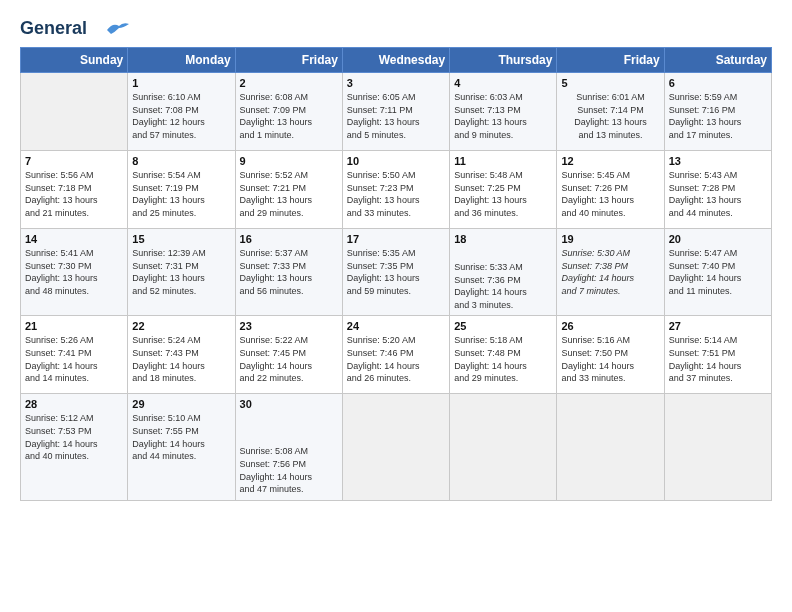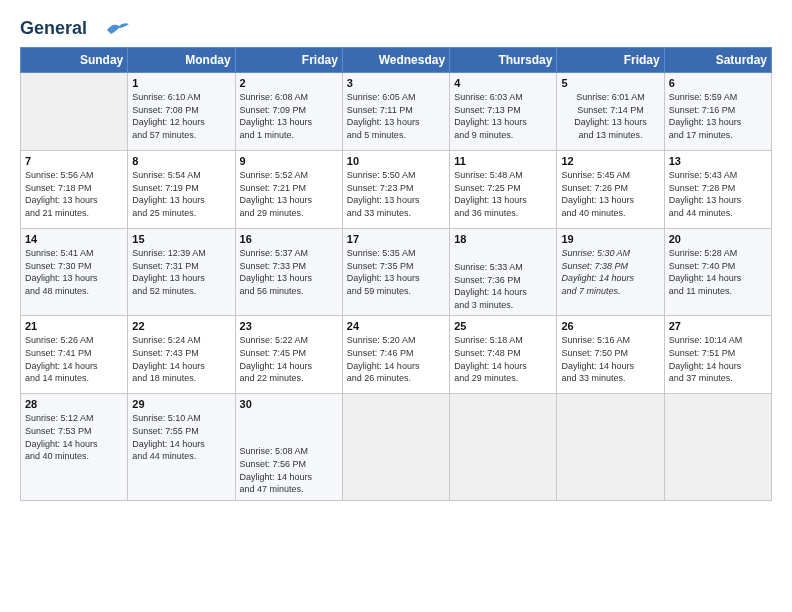--- a/index.html
+++ b/index.html
@@ -250,21 +250,21 @@
           </td>
           <td>
             <span class="day-num">19</span>
             <div class="cell-info" style="white-space: pre-line; font-style: italic;">Sunrise: 5:30 AM
 Sunset: 7:38 PM
 Daylight: 14 hours
 and 7 minutes.</div>
           </td>
           <td>
             <span class="day-num">20</span>
-            <div class="cell-info" style="white-space: pre-line;">Sunrise: 5:28 AM
+            <div class="cell-info" style="white-space: pre-line;">Sunrise: 5:47 AM
 Sunset: 7:40 PM
 Daylight: 14 hours
 and 11 minutes.</div>
           </td>
         </tr>
         <tr>
           <td>
             <span class="day-num">21</span>
             <div class="cell-info" style="white-space: pre-line;">Sunrise: 5:26 AM
 Sunset: 7:41 PM
@@ -301,21 +301,21 @@
           </td>
           <td>
             <span class="day-num">26</span>
             <div class="cell-info" style="white-space: pre-line;">Sunrise: 5:16 AM
 Sunset: 7:50 PM
 Daylight: 14 hours
 and 33 minutes.</div>
           </td>
           <td>
             <span class="day-num">27</span>
-            <div class="cell-info" style="white-space: pre-line;">Sunrise: 10:14 AM
+            <div class="cell-info" style="white-space: pre-line;">Sunrise: 5:14 AM
 Sunset: 7:51 PM
 Daylight: 14 hours
 and 37 minutes.</div>
           </td>
         </tr>
         <tr>
           <td>
             <span class="day-num">28</span>
             <div class="cell-info" style="white-space: pre-line;">Sunrise: 5:12 AM
 Sunset: 7:53 PM

